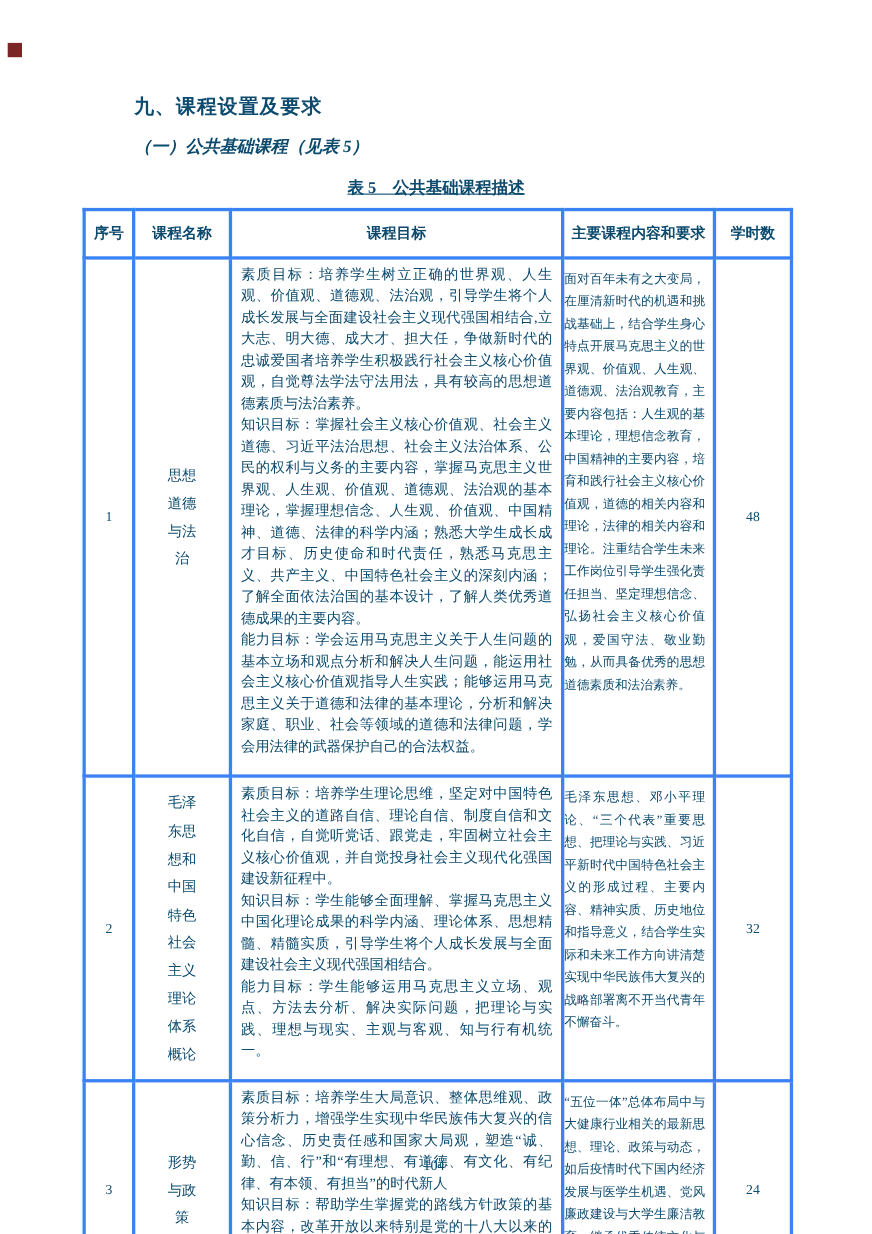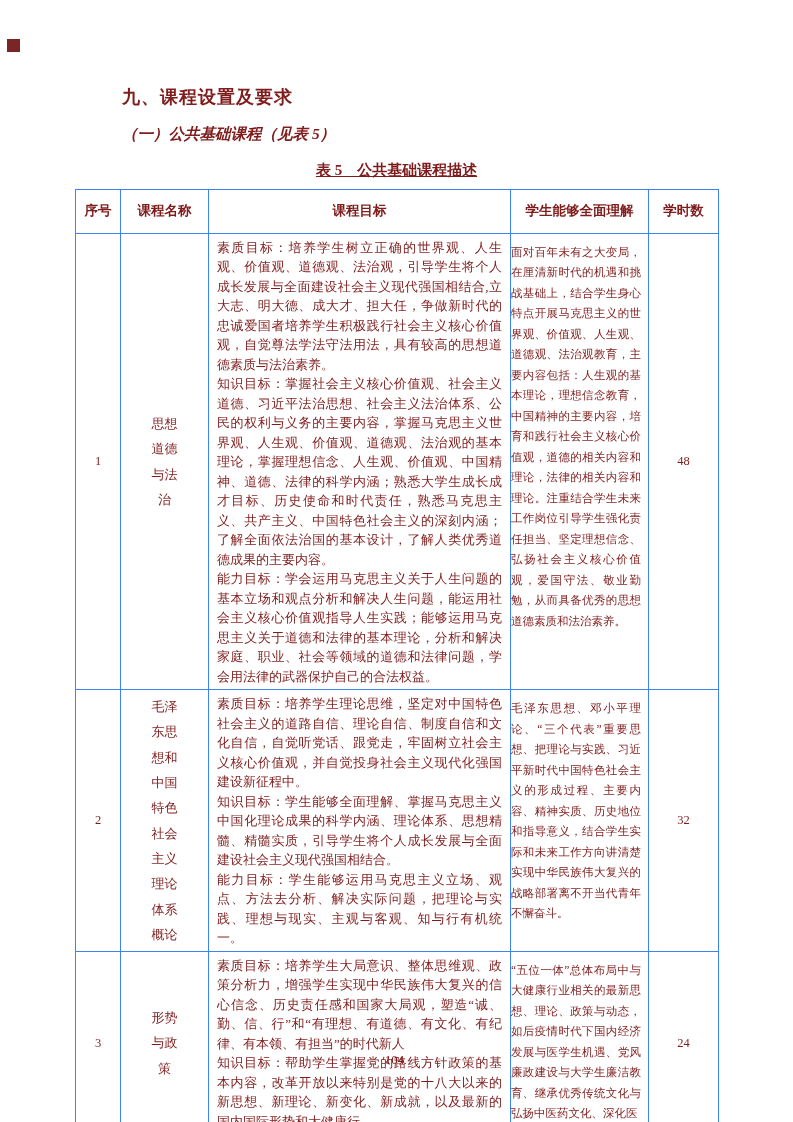--- a/index.html
+++ b/index.html
@@ -2,21 +2,21 @@
 <html><head>
 <meta charset="utf-8">
 <style>
   * { margin:0; padding:0; box-sizing:border-box; }
   html,body { background:#ffffff; }
   .page {
     position:relative;
     width:793px; height:1122px;
     background:#ffffff;
     font-family:"Liberation Serif","DejaVu Serif",serif;
-    color:#7f1d1d;
+    color:#0c4a6e;
     padding:86px 75px 0 75px;
     overflow:hidden;
   }
   .corner-mark {
     position:absolute; left:7px; top:39px;
     width:13px; height:13px;
     background:#7b2626;
   }
   .h-section {
     margin-left:47px;
@@ -36,41 +36,41 @@
     text-align:center;
     font-size:15px; font-weight:bold;text-decoration:underline;
   }
   table.course-table {
     margin-top:9px;
     width:643px;
     border-collapse:collapse;
     table-layout:fixed;
   }
   .course-table th, .course-table td {
-    border:1px solid #3b82f6;
+    border:3px solid #3b82f6;
   }
   .course-table thead th {
     height:44px;
     font-size:13.5px;
     font-weight:bold;
     text-align:center;
     vertical-align:middle;
   }
   td.c-no {
     text-align:center; vertical-align:middle;
     font-size:12.5px;
   }
   td.c-name {
     text-align:center; vertical-align:middle;
     font-size:13px; line-height:1.95;
     padding:0 26px;
   }
   td.c-obj {
     vertical-align:top;
-    padding:4px 8px 3px 8px;
+    padding:4px 8px 16px 8px;
     font-size:13px; line-height:19.5px;
   }
   td.c-obj p { text-align:justify; text-justify:inter-ideograph; }
   td.c-content {
     vertical-align:top;
     padding:8px 7px 4px 0;
     font-size:11.5px; line-height:20.5px;
   }
   td.c-content p { text-align:justify; text-justify:inter-ideograph; }
   td.c-hours {
@@ -105,21 +105,21 @@
       <col style="width:88px">
       <col style="width:302px">
       <col style="width:138px">
       <col style="width:70px">
     </colgroup>
     <thead>
       <tr>
         <th>序号</th>
         <th>课程名称</th>
         <th>课程目标</th>
-        <th>学生能够全面理解</th>
+        <th>主要课程内容和要求</th>
         <th>学时数</th>
       </tr>
     </thead>
     <tbody>
       <tr class="row-1">
         <td class="c-no">1</td>
         <td class="c-name">思想道德与法治</td>
         <td class="c-obj">
           <p>素质目标：培养学生树立正确的世界观、人生观、价值观、道德观、法治观，引导学生将个人成长发展与全面建设社会主义现代强国相结合,立大志、明大德、成大才、担大任，争做新时代的忠诚爱国者培养学生积极践行社会主义核心价值观，自觉尊法学法守法用法，具有较高的思想道德素质与法治素养。</p>
           <p>知识目标：掌握社会主义核心价值观、社会主义道德、习近平法治思想、社会主义法治体系、公民的权利与义务的主要内容，掌握马克思主义世界观、人生观、价值观、道德观、法治观的基本理论，掌握理想信念、人生观、价值观、中国精神、道德、法律的科学内涵；熟悉大学生成长成才目标、历史使命和时代责任，熟悉马克思主义、共产主义、中国特色社会主义的深刻内涵；了解全面依法治国的基本设计，了解人类优秀道德成果的主要内容。</p>

